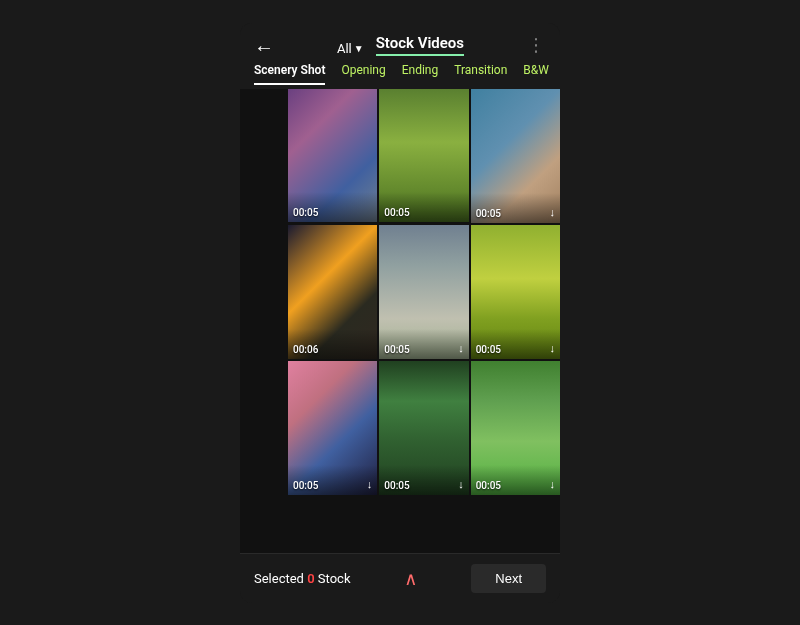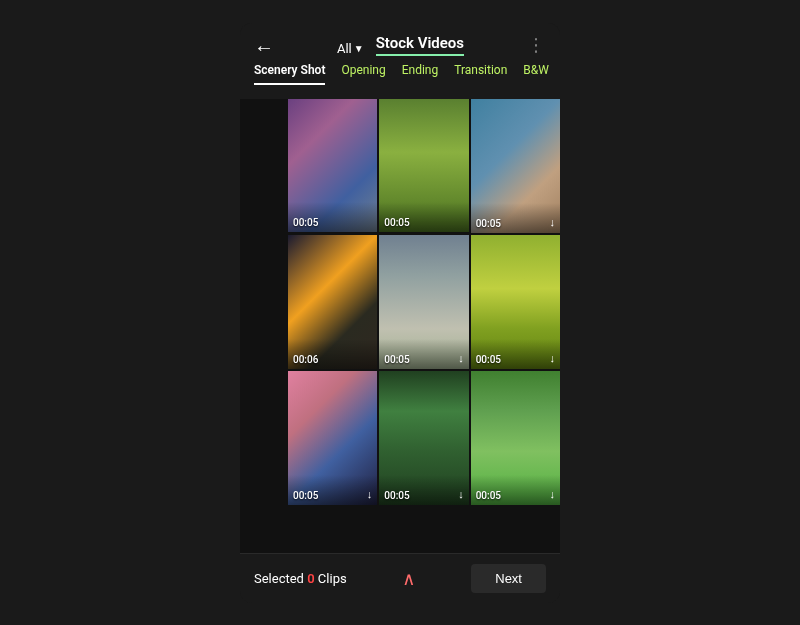--- a/index.html
+++ b/index.html
@@ -77,21 +77,21 @@
       letter-spacing: 1px;
     }
 
     
     .tabs {
       display: flex;
       padding: 0 14px;
       gap: 16px;
       background: #1a1a1a;
       flex-shrink: 0;
-      margin-bottom: 14px;
+      margin-bottom: 4px;
     }
 
     .tab {
       color: #bef264;
       font-size: 12px;
       padding-bottom: 6px;
       cursor: pointer;
       white-space: nowrap;
     }
 
@@ -289,19 +289,19 @@
           <div class="thumb-bg thumb-9"></div>
           <div class="thumb-overlay"></div>
           <span class="video-duration">00:05</span>
           <span class="download-icon">↓</span>
         </div>
       </div>
   </div>
 
   <div class="bottom-bar">
     <span class="selected-text">
-      <span>Selected </span><span class="selected-count">0</span><span> Clips</span>
+      <span>Selected </span><span class="selected-count">0</span><span> Stock</span>
     </span>
     <span class="collapse-btn">∧</span>
     <button class="next-btn">Next</button>
   </div>
 
 </div>
 
 </body></html>

